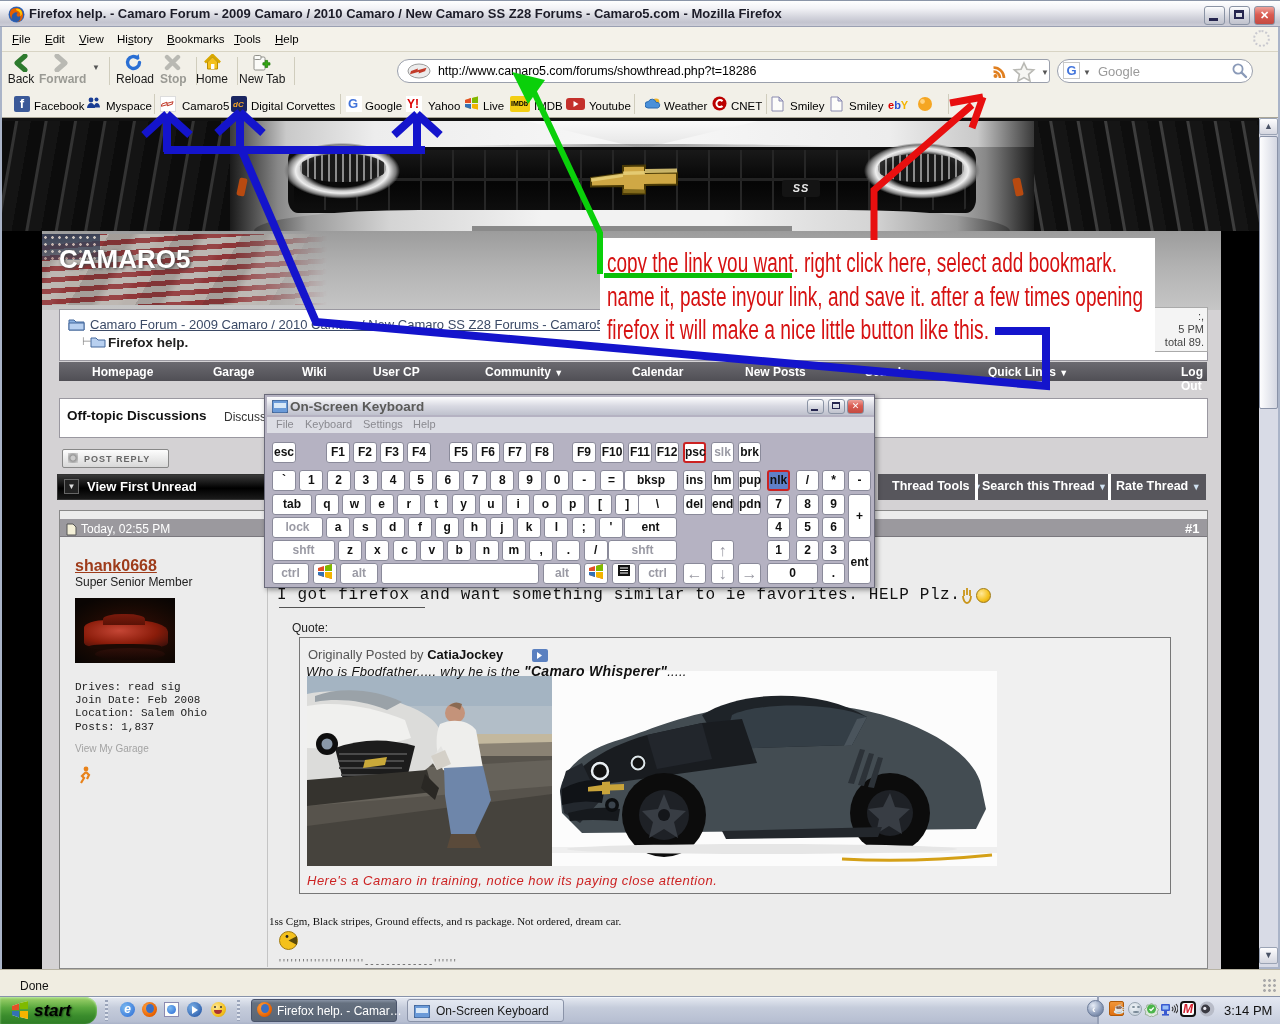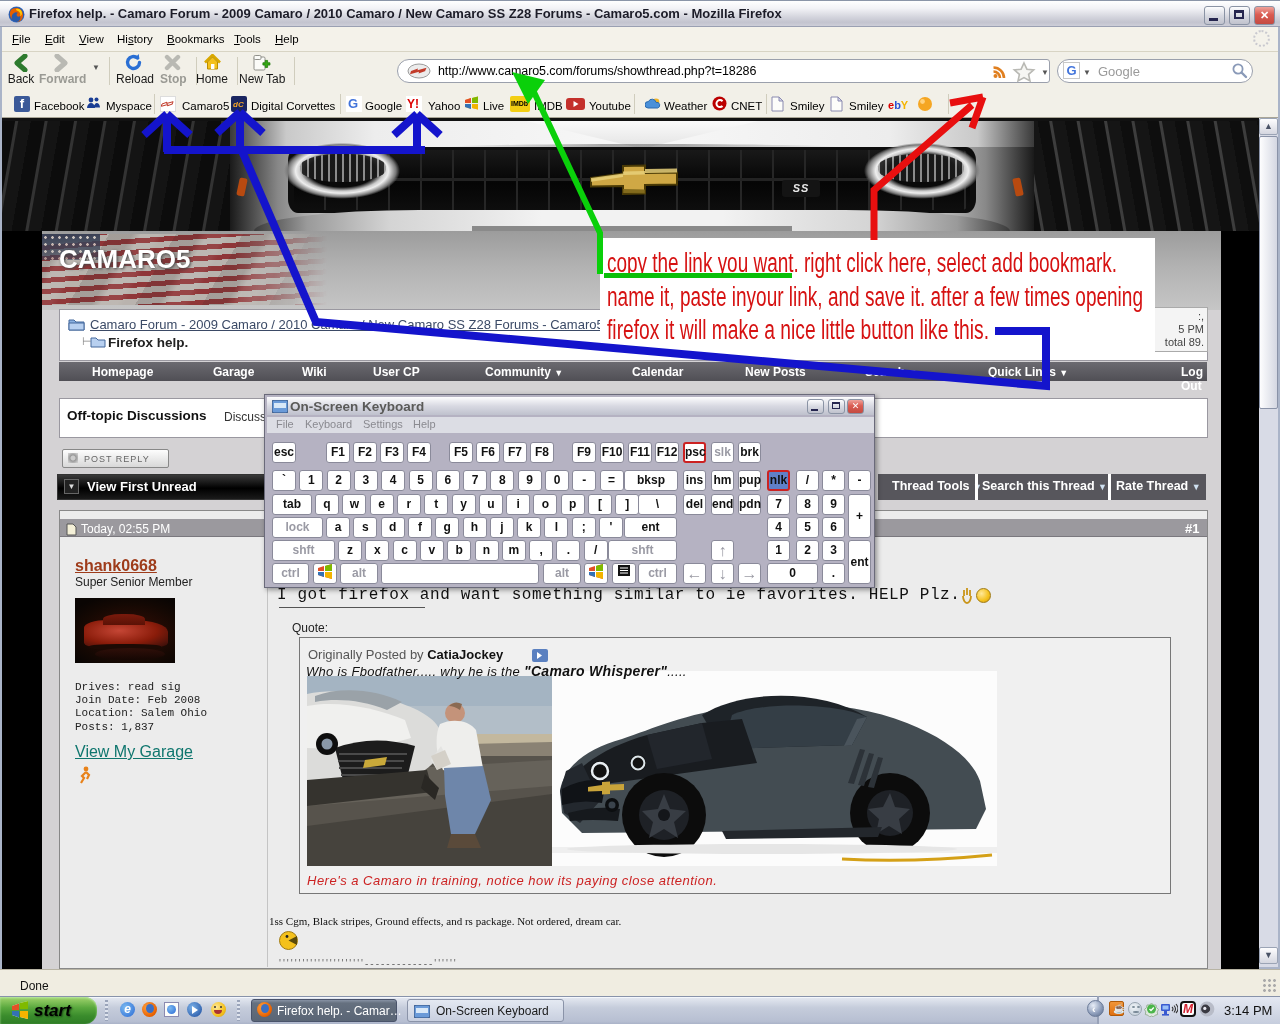--- a/index.html
+++ b/index.html
@@ -273,21 +273,21 @@
     <span class="abs" style="left:929px;">Quick Links <span style="font-size:9px;">▼</span></span>
     <span class="abs" style="left:1078px;padding-left:44px;">Log Out</span>
   </div>
 
   <div class="abs whitebox" style="left:57px;top:280px;width:1149px;height:40px;background:#fff;"></div>
   <div class="abs" style="left:65px;top:290px;font-size:13.5px;font-weight:bold;color:#111;">Off-topic Discussions</div>
   <div class="abs" style="left:222px;top:292px;font-size:12px;color:#333;">Discuss anything off-topic here</div>
 
   <div class="abs" style="left:60px;top:331px;width:107px;height:19px;background:linear-gradient(#fdfdfd,#d8d8d8);border:1px solid #888;border-radius:2px;"></div>
   <div class="abs" style="left:66px;top:335px;width:10px;height:10px;background:radial-gradient(#ccc 2px,#999 3px,#ccc 6px);"></div>
-  <div class="abs" style="left:82px;top:336px;font-size:9px;font-weight:normal;color:#666;letter-spacing:1px;">POST REPLY</div>
+  <div class="abs" style="left:82px;top:336px;font-size:9px;font-weight:bold;color:#666;letter-spacing:1px;">POST REPLY</div>
 
   <div class="abs" style="left:55px;top:356px;width:818px;height:26px;background:linear-gradient(#3a3a3a,#000 55%,#1a1a1a);border:1px solid #333;"></div>
   <div class="abs" style="left:62px;top:361px;width:15px;height:15px;background:#222;border:1px solid #666;color:#ddd;font-size:8px;text-align:center;line-height:14px;">▼</div>
   <div class="abs" style="left:85px;top:361px;font-size:13px;font-weight:bold;color:#fff;">View First Unread</div>
 
   <div class="abs" style="left:876px;top:356px;width:328px;height:26px;background:#57565c;"></div>
   <div class="abs" style="left:876px;top:356px;width:328px;height:26px;color:#fff;font-weight:bold;font-size:12.5px;">
     <span class="abs" style="left:14px;top:5px;">Thread Tools <span style="font-size:9px;color:#cfe0f0;">▼</span></span>
     <span class="abs" style="left:97px;top:0;width:3px;height:26px;background:#fff;"></span>
     <span class="abs" style="left:104px;top:5px;">Search this Thread <span style="font-size:9px;color:#cfe0f0;">▼</span></span>
@@ -309,21 +309,21 @@
   <div class="abs" style="left:73px;top:439px;font-size:16px;font-weight:bold;color:#9e3b1a;text-decoration:underline;">shank0668</div>
   <div class="abs" style="left:73px;top:457px;font-size:12px;color:#222;">Super Senior Member</div>
 
   <div class="abs" style="left:73px;top:480px;width:100px;height:65px;background:radial-gradient(ellipse 70px 40px at 55% 55%,#3a0f06,#140803 75%,#0a0503);overflow:hidden;">
     <div class="abs" style="left:9px;top:22px;width:84px;height:28px;background:radial-gradient(ellipse at 42% 38%,#c54635,#8a1c0a 55%,#4a120a 85%,#2a0a05);border-radius:28% 42% 20% 20%;"></div>
     <div class="abs" style="left:28px;top:16px;width:42px;height:11px;background:linear-gradient(#7a1a0c,#5a1206);border-radius:45% 45% 0 0;"></div>
     <div class="abs" style="left:14px;top:46px;width:72px;height:6px;background:#1c0a04;border-radius:40%;"></div>
     <div class="abs" style="left:20px;top:50px;width:70px;height:12px;background:linear-gradient(#32100a,#140603);opacity:.85;border-radius:50%;"></div>
   </div>
   <div class="abs" style="left:73px;top:563px;font-family:'Liberation Mono',monospace;font-size:11px;color:#222;line-height:13.2px;">Drives: read sig<br>Join Date: Feb 2008<br>Location: Salem Ohio<br>Posts: 1,837</div>
-  <div class="abs" style="left:73px;top:625px;font-size:16px;color:#0f766e;text-decoration:underline;">View My Garage</div>
+  <div class="abs" style="left:73px;top:625px;font-size:10px;color:#a3a3a3;">View My Garage</div>
   <div class="abs" style="left:76px;top:648px;"><svg width="14" height="18" viewBox="0 0 14 18">
           <circle cx="8" cy="3" r="2.4" fill="#e8821a"></circle>
           <path d="M8 6l-4 4 2 2-3 5M8 6l3 3-2 4" stroke="#e8821a" stroke-width="2.2" fill="none"></path>
         </svg></div>
 
   <div class="abs" style="left:275px;top:468px;font-family:'Liberation Mono',monospace;font-size:16px;letter-spacing:0.6px;color:#111;">I got firefox and want something similar to ie favorites. HELP Plz.</div>
   <div class="abs" style="left:958px;top:469px;"><svg width="15" height="17" viewBox="0 0 15 17">
           <path d="M7 1v7M4 3v6M10 3v6M3 9c0 4 2 7 4 7s4-3 4-7" stroke="#c9951a" stroke-width="1.8" fill="none"></path>
         </svg></div>
   <div class="abs" style="left:974px;top:470px;width:15px;height:15px;border-radius:50%;background:radial-gradient(circle at 35% 35%,#ffe89a,#f4c11c 60%,#c9951a);border:1px solid #a07a10;"></div>

